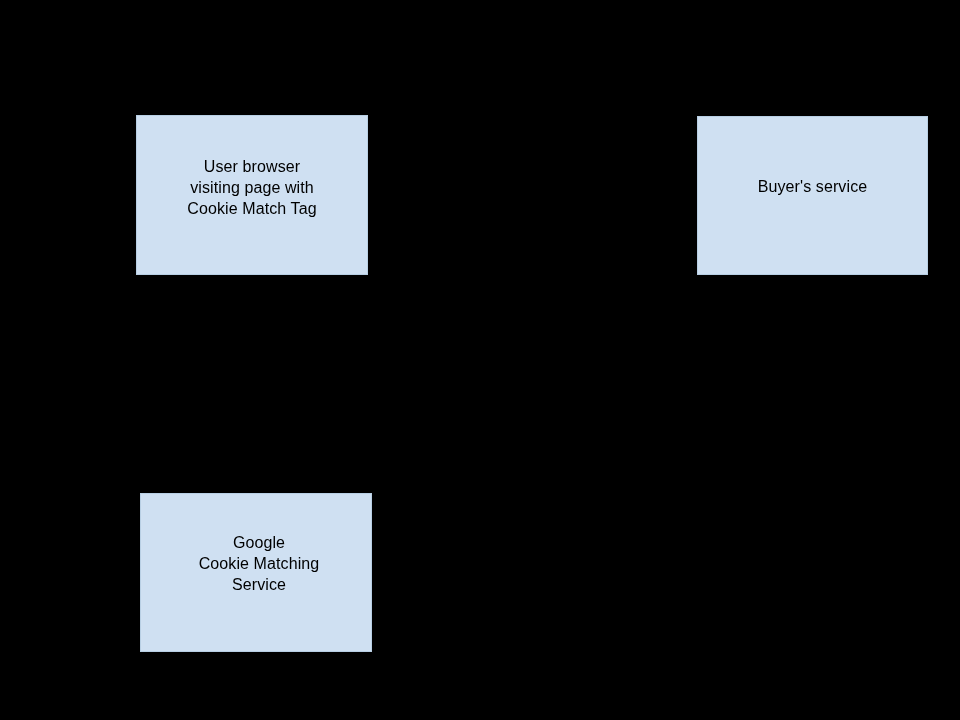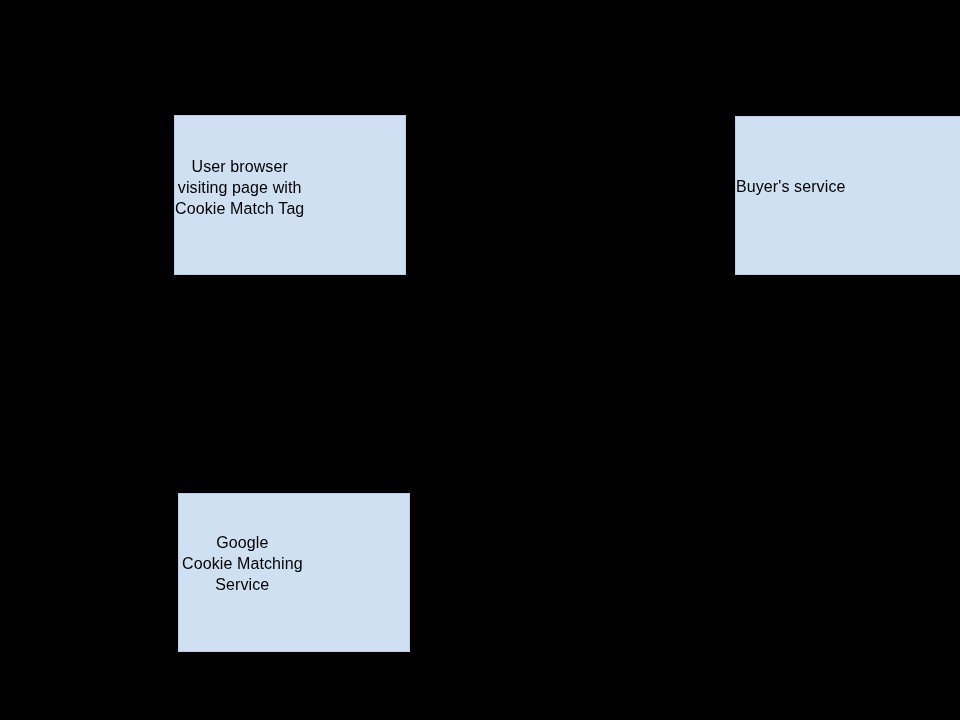--- a/index.html
+++ b/index.html
@@ -19,22 +19,22 @@
     -webkit-font-smoothing: antialiased;
   }
 
   .node {
     position: absolute;
     box-sizing: border-box;
     background: #cfe0f2;
     border: 1px solid #b8cfe4;
     display: flex;
     align-items: center;
+    justify-content: center;
     text-align: center;
-    margin-left: 38px;
   }
 
   .node-label {
     display: block;
     color: #000000;
     font-size: 16px;
     line-height: 21px;
     font-weight: 400;
     letter-spacing: 0.1px;
     white-space: pre-line;

